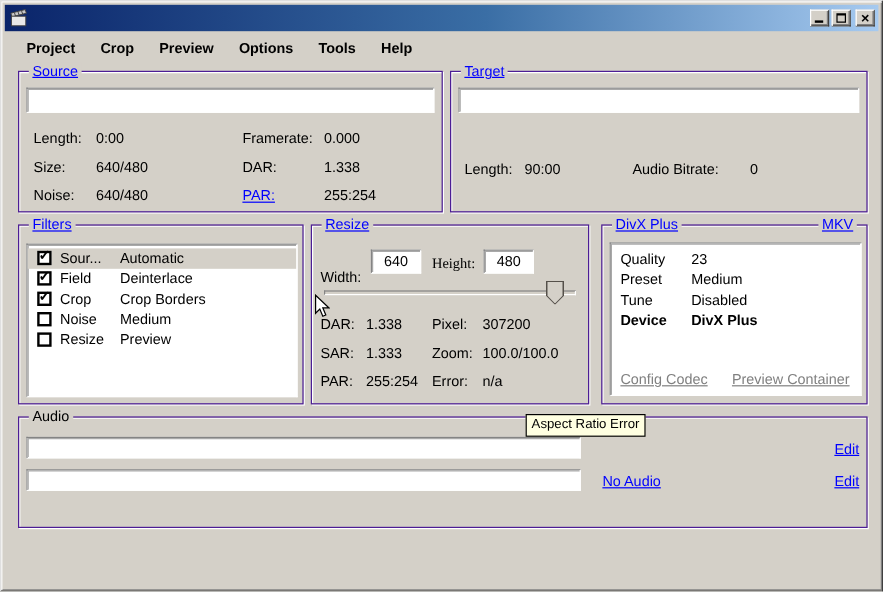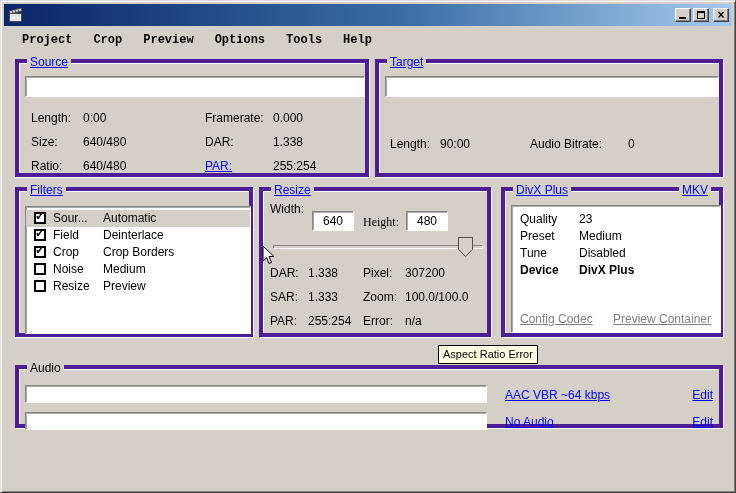--- a/index.html
+++ b/index.html
@@ -32,28 +32,28 @@
   }
   .win-btn.close { margin-left:2px; }
   .glyph-min { position:absolute; left:3px; bottom:2px; width:7px; height:2px; background:#000; }
   .glyph-max { position:absolute; left:3px; top:2px; width:8px; height:8px; border:1px solid #000; border-top:2px solid #000; }
   .glyph-close { position:absolute; left:0; top:-1px; width:100%; text-align:center; font-size:12px; font-weight:bold; line-height:14px; }
 
   
   .menubar {
     position:absolute; left:3px; right:3px; top:27px; height:24px;
     display:flex; align-items:center; padding-left:10px;
-    font-family:Liberation Mono, monospace; font-size:12px; font-weight:bold;
+    font-family:Liberation Sans, sans-serif; font-size:12px; font-weight:bold;
   }
   .menu-item { padding:2px 8px; margin-right:5px; white-space:nowrap; }
 
   
   .group {
     position:absolute; background:#d4d0c8;
-    border:4px solid #4c1d95;
+    border:1px solid #4c1d95;
     box-shadow: inset 1px 1px 0 #ffffff, 1px 1px 0 #ffffff;
   }
   .legend {
     position:absolute; top:-8px; left:8px; background:#d4d0c8; padding:0 3px;
     font-size:12px; line-height:14px; white-space:nowrap;
   }
   .legend-right { position:absolute; top:-8px; right:8px; background:#d4d0c8; padding:0 3px; font-size:12px; line-height:14px; }
   .link { color:#0000ff; text-decoration:underline; }
   .plain-legend { color:#000; text-decoration:none; }
   .gray-link { color:#808080; text-decoration:underline; }
@@ -153,21 +153,21 @@
     <span class="legend link">Source</span>
     <input class="text-input" style="left: 6px; top: 13px; width: 340px; height: 21px;" value="">
     <span class="lbl" style="left:12px;  top:48px;">Length:</span>
     <span class="val" style="left:64px;  top:48px;">0:00</span>
     <span class="lbl" style="left:186px; top:48px;">Framerate:</span>
     <span class="val" style="left:254px; top:48px;">0.000</span>
     <span class="lbl" style="left:12px;  top:72px;">Size:</span>
     <span class="val" style="left:64px;  top:72px;">640/480</span>
     <span class="lbl" style="left:186px; top:72px;">DAR:</span>
     <span class="val" style="left:254px; top:72px;">1.338</span>
-    <span class="lbl" style="left:12px;  top:96px;">Ratio:</span>
+    <span class="lbl" style="left:12px;  top:96px;">Noise:</span>
     <span class="val" style="left:64px;  top:96px;">640/480</span>
     <span class="lbl link" style="left:186px; top:96px;">PAR:</span>
     <span class="val" style="left:254px; top:96px;">255:254</span>
   </div>
 
   <div class="group" style="left:374px; top:58px; width:348px; height:118px;">
     <span class="legend link">Target</span>
     <input class="text-input" style="left: 6px; top: 13px; width: 334px; height: 21px;" value="">
     <span class="lbl" style="left:11px;  top:74px;">Length:</span>
     <span class="val" style="left:61px;  top:74px;">90:00</span>
@@ -211,21 +211,21 @@
             <span class="check"></span>
           </span>
         <span class="row-name">Resize</span>
         <span class="row-val">Preview</span>
       </div>
     </div>
   </div>
 
   <div class="group" style="left:258px; top:186px; width:232px; height:150px;">
     <span class="legend link">Resize</span>
-    <span class="lbl" style="left:7px; top:11px;">Width:</span>
+    <span class="lbl" style="left:7px; top:36px;">Width:</span>
     <input class="text-input" style="left: 49px; top: 20px; width: 42px; height: 20px; text-align: center;" value="640">
     <span class="lbl" style="left:100px; top:24px;font-family:Liberation Serif, serif;">Height:</span>
     <input class="text-input" style="left: 143px; top: 20px; width: 42px; height: 20px; text-align: center;" value="480">
     <div class="slider-track" style="left:10px; top:54px; width:210px;"></div>
     <div class="slider-thumb" style="left:195px; top:46px;"></div>
     <span class="lbl" style="left:7px;   top:75px;">DAR:</span>
     <span class="val" style="left:45px;  top:75px;">1.338</span>
     <span class="lbl" style="left:100px; top:75px;">Pixel:</span>
     <span class="val" style="left:142px; top:75px;">307200</span>
     <span class="lbl" style="left:7px;   top:99px;">SAR:</span>
@@ -248,24 +248,23 @@
       <span class="divx-row-value" style="top:23px;">Medium</span>
       <span class="divx-row-label" style="top:40px;">Tune</span>
       <span class="divx-row-value" style="top:40px;">Disabled</span>
       <span class="divx-row-label bold" style="top:57px;">Device</span>
       <span class="divx-row-value bold" style="top:57px;">DivX Plus</span>
       <span class="gray-link" style="position:absolute; left:8px; bottom:6px;">Config Codec</span>
       <span class="gray-link" style="position:absolute; right:9px; bottom:6px;">Preview Container</span>
     </div>
   </div>
 
-  <div class="group" style="left:14px; top:364px; width:708px; height:63px;">
+  <div class="group" style="left:14px; top:346px; width:708px; height:93px;">
     <span class="legend plain-legend">Audio</span>
     <input class="text-input" style="left: 6px; top: 16px; width: 462px; height: 18px;" value="">
-    <span class="lbl link" style="left:486px; top:19px;">AAC VBR ~64 kbps</span>
     <span class="lbl link" style="right:6px; top:19px;">Edit</span>
     <input class="text-input" style="left: 6px; top: 43px; width: 462px; height: 18px;" value="">
     <span class="lbl link" style="left:486px; top:46px;">No Audio</span>
     <span class="lbl link" style="right:6px; top:46px;">Edit</span>
   </div>
 
 
   <div class="tooltip" style="left:437px; top:344px;">Aspect Ratio Error</div>
 
   <div class="cursor" style="left:261px; top:244px;">

